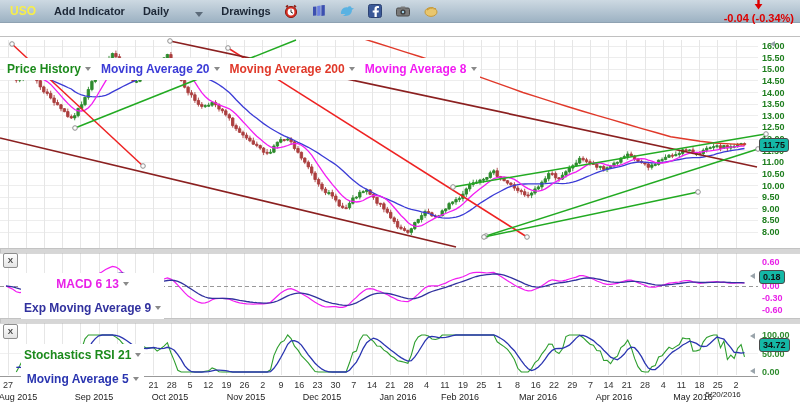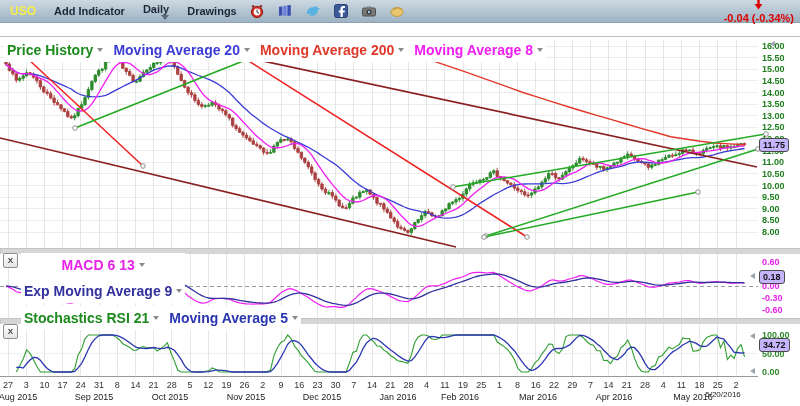--- a/index.html
+++ b/index.html
@@ -5,41 +5,41 @@
   html,body{margin:0;padding:0;width:800px;height:406px;overflow:hidden;background:#fff;
     font-family:"Liberation Sans",sans-serif;}
   #stage{position:relative;width:800px;height:406px;}
   svg#chart-svg{position:absolute;left:0;top:0;}
   
   .toolbar{position:absolute;left:0;top:0;width:800px;height:22px;
     background:linear-gradient(#cdd9e2,#9db2c3);border-bottom:1px solid #8fa2b2;
     display:flex;align-items:center;font-size:11px;font-weight:bold;color:#1c2736;}
   .toolbar .sym{margin-left:10px;font-size:12px;}
   .tbtn{margin-left:18px;cursor:pointer;white-space:nowrap;}
-  .period{display:flex;align-items:flex-end;flex-direction:column;}
+  .period{display:flex;align-items:flex-end;}
   .period .gap{width:26px;}
   .caret{display:inline-block;width:0;height:0;border-left:4px solid transparent;
     border-right:4px solid transparent;border-top:5px solid #5c6b7a;vertical-align:middle;}
   .caret.sm{border-left-width:3px;border-right-width:3px;border-top-width:4px;border-top-color:#8a8a8a;margin-left:4px;}
   .ticon{margin-left:12px;width:16px;height:16px;display:inline-block;cursor:pointer;}
   .change{margin-left:auto;margin-right:6px;font-size:11px;display:flex;align-items:center;gap:2px;flex-direction:column;}
   
   .subbar{position:absolute;left:0;top:22px;width:800px;height:14px;
     background:linear-gradient(#e2e9ee,#c3cfd8);border-bottom:1px solid #b2bcc4;
     display:flex;align-items:center;font-size:9px;font-weight:bold;color:#2b2b2b;}
   .subbar .company{margin-left:6px;}
   .subbar .link{margin-left:10px;cursor:pointer;}
   
-  .phead{position:absolute;display:flex;align-items:center;gap:10px;font-size:14px;
-    font-weight:bold;background:#fff;padding:4px 3px;white-space:nowrap;}
+  .phead{position:absolute;display:flex;align-items:center;gap:10px;font-size:12px;
+    font-weight:bold;background:#fff;padding:4px 3px;white-space:nowrap;margin-top:20px;}
   .phead .it{display:flex;align-items:center;cursor:pointer;}
   .xbtn{position:absolute;width:13px;height:13px;border:1px solid #8e8e8e;border-radius:2px;
     background:linear-gradient(#ffffff,#e4e4e4);font-size:8px;font-weight:bold;color:#444;
     text-align:center;line-height:13px;cursor:pointer;}
-  .valbox{position:absolute;background:#c4b5fd;border:1px solid #4a4a4a;border-radius:3px;
+  .valbox{position:absolute;background:#14b8a6;border:1px solid #4a4a4a;border-radius:3px;
     font-size:9px;font-weight:bold;color:#111;line-height:12px;padding:0 3px;z-index:5;text-align:right;}
   .tri-left{position:absolute;width:0;height:0;border-top:3px solid transparent;
     border-bottom:3px solid transparent;border-right:5px solid #9aa4ab;cursor:pointer;}
 </style>
 </head>
 <body>
 
 <div id="stage">
 
   <svg id="chart-svg" width="800" height="406">
@@ -328,21 +328,21 @@
         <span style="color: rgb(232, 33, 232);">MACD 6 13</span>
         <span class="caret sm"></span>
       </span>
     <span class="it">
         <span style="color: rgb(49, 49, 158);">Exp Moving Average 9</span>
         <span class="caret sm"></span>
       </span>
   </div>
 
   <div class="xbtn" style="left:3px;top:324px;">X</div>
-  <div class="phead" style="left:21px;top:306px;">
+  <div class="phead" style="left:21px;top:324px;flex-direction:column;">
     <span class="it">
         <span style="color: rgb(28, 138, 28);">Stochastics RSI 21</span>
         <span class="caret sm"></span>
       </span>
     <span class="it">
         <span style="color: rgb(42, 53, 176);">Moving Average 5</span>
         <span class="caret sm"></span>
       </span>
   </div>
 

